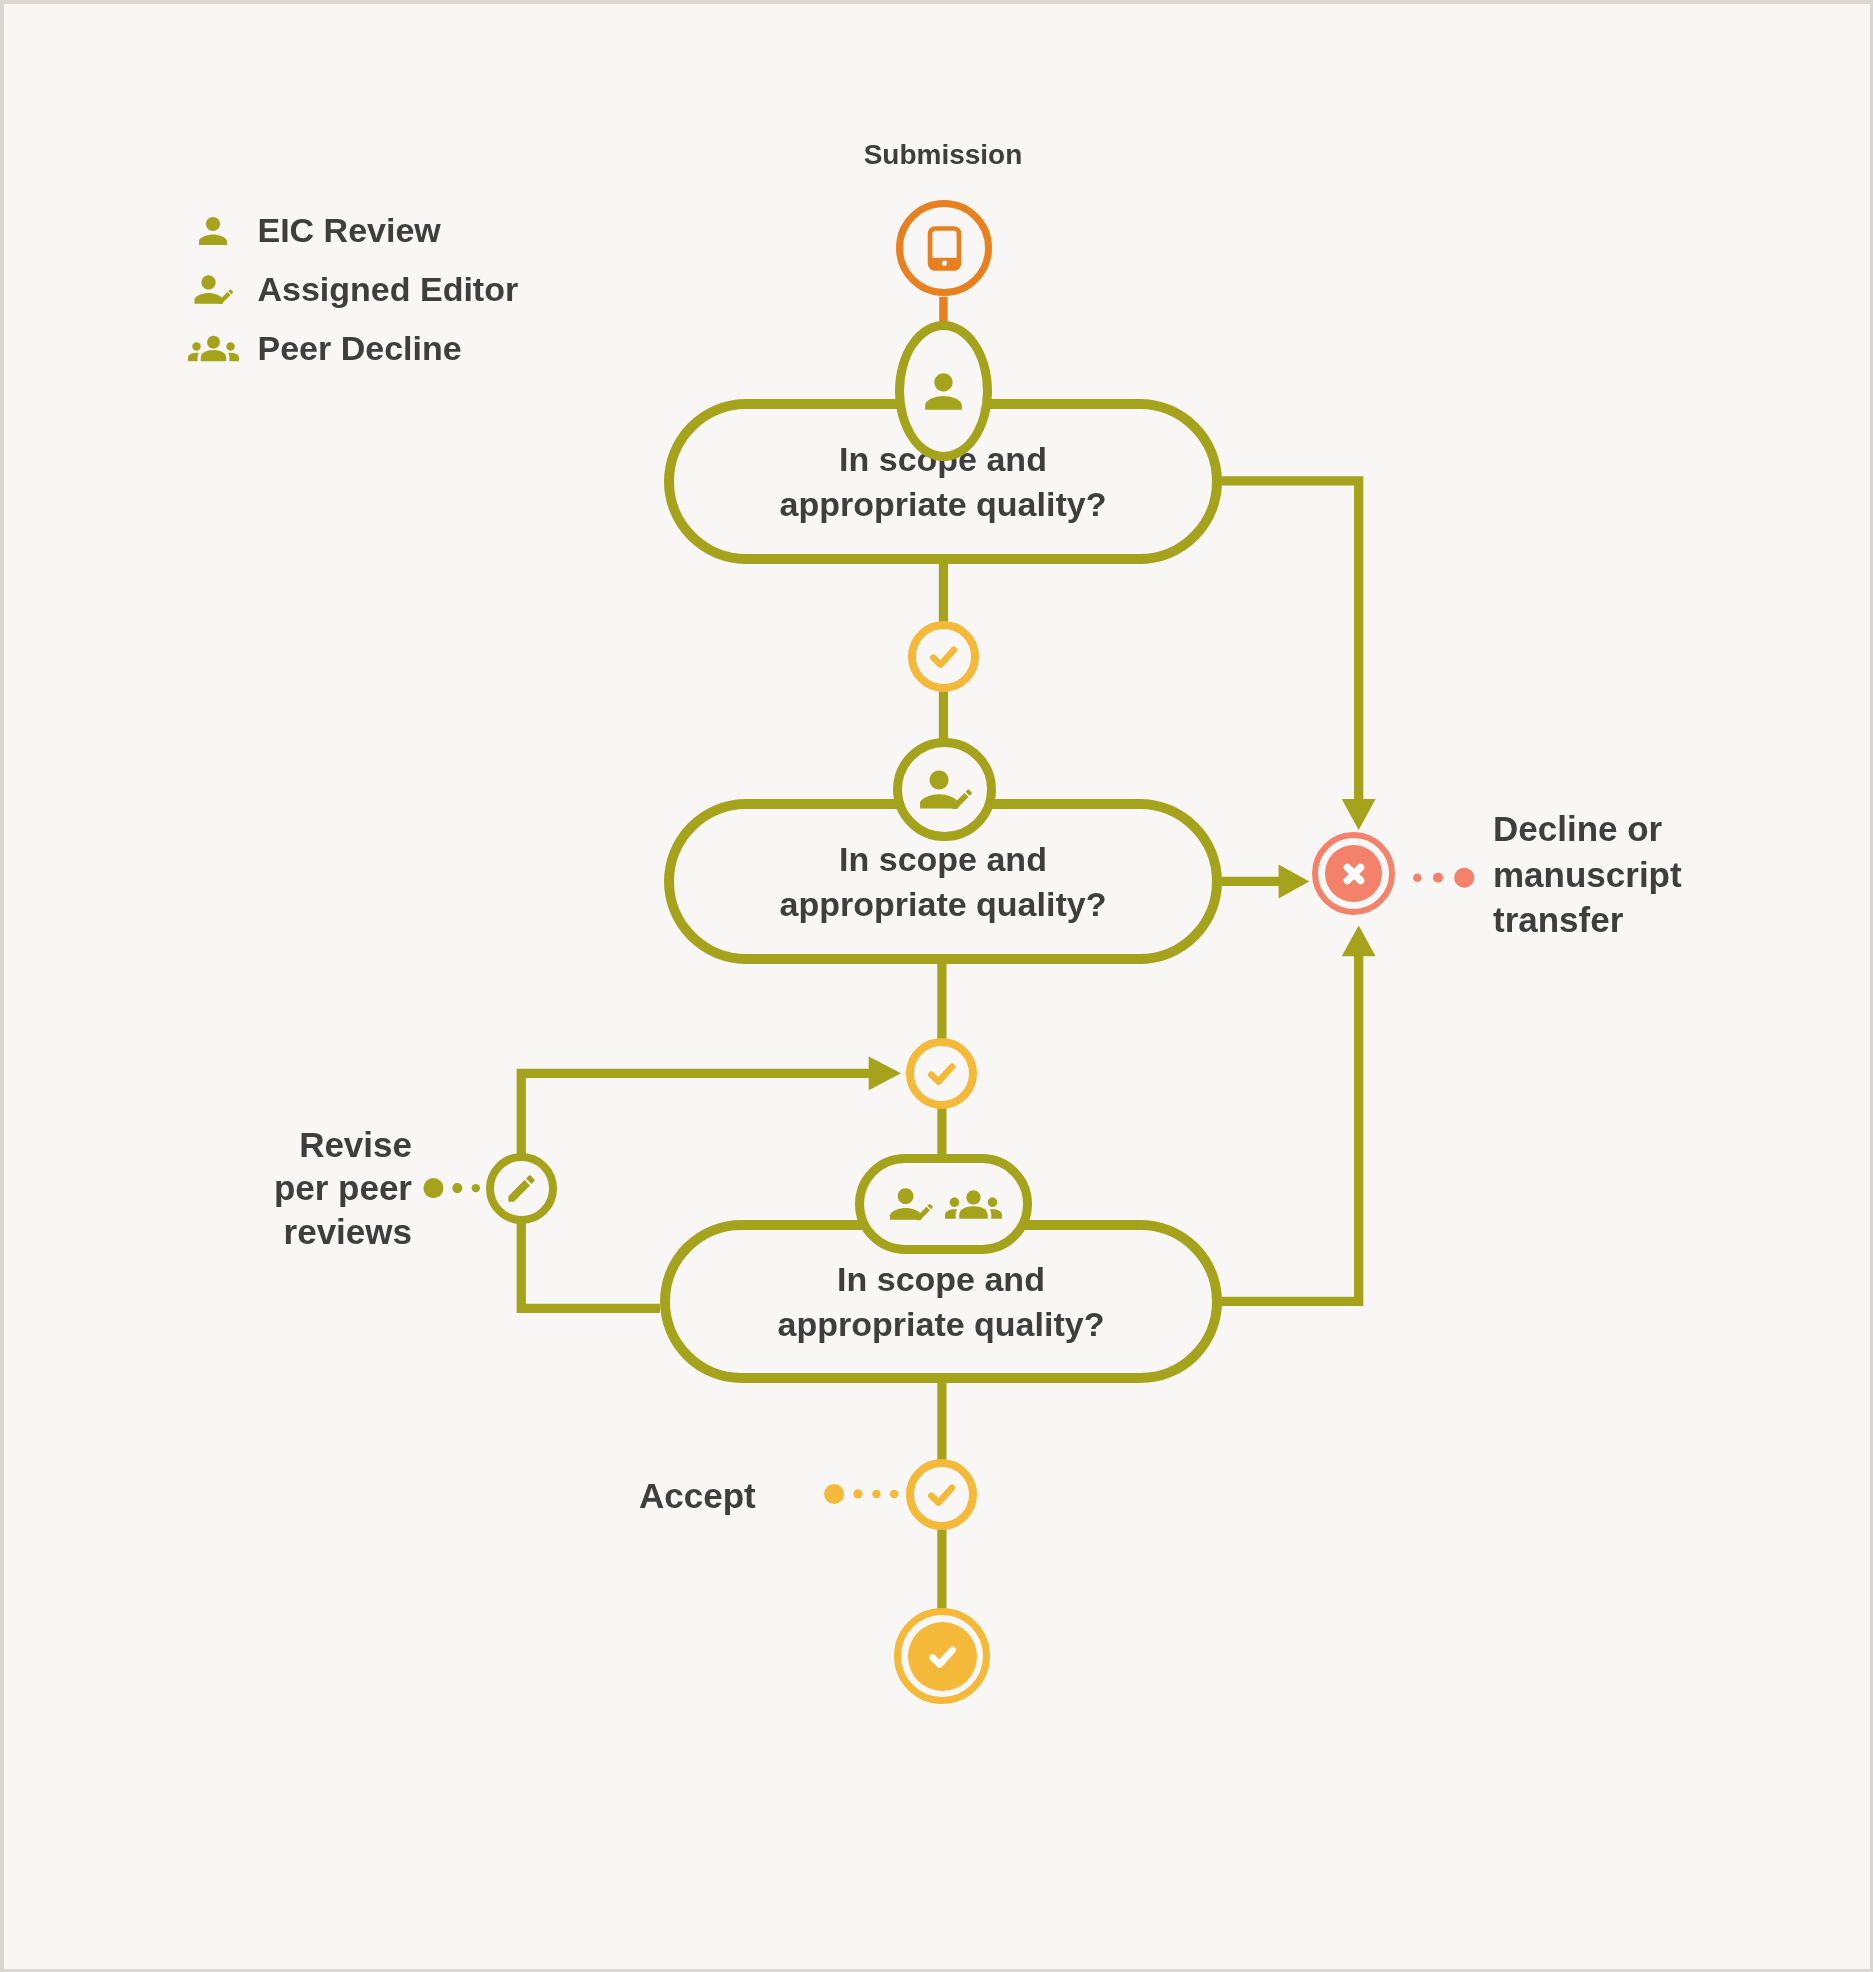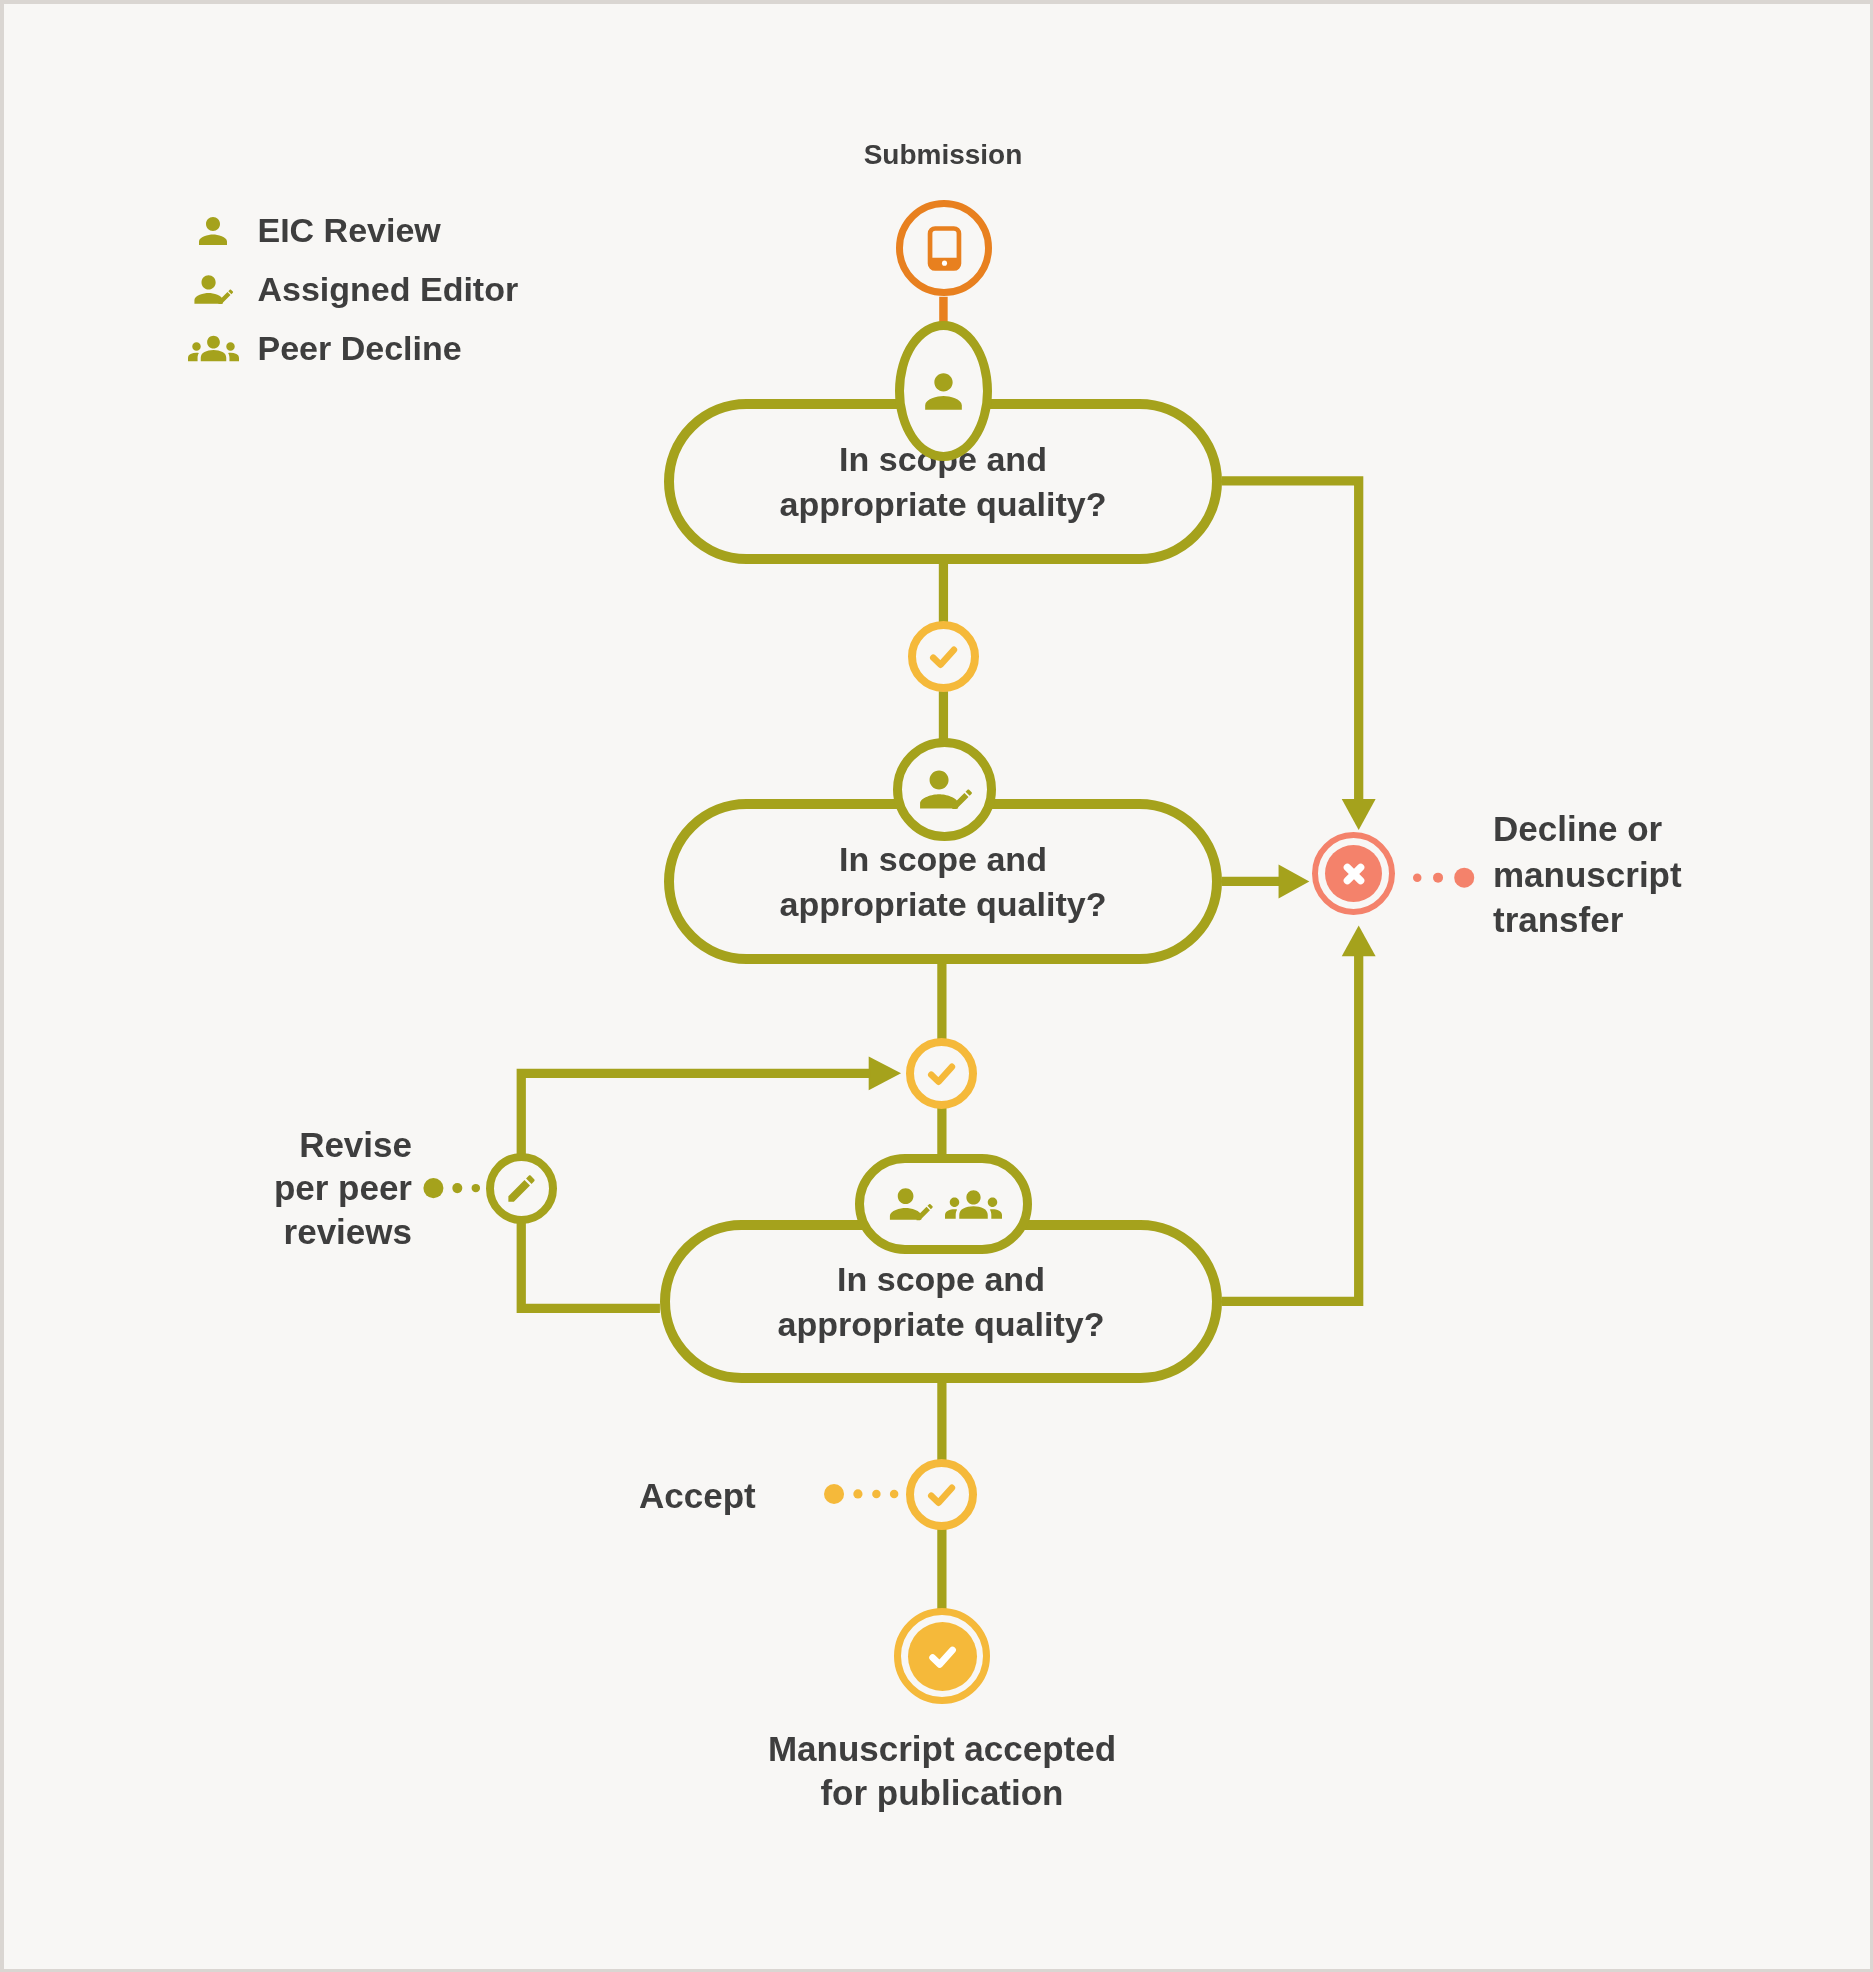--- a/index.html
+++ b/index.html
@@ -245,17 +245,15 @@
     </span>
   </div>
 
   <div class="finouter" style="left:890px; top:1604px;">
     <span class="fininner">
       <svg class="ic" width="43" height="43" viewBox="0 0 24 24">
           <path d="M6.5 12.6 L10.4 16.4 L17.6 8.4" fill="none" stroke="#ffffff" stroke-width="3.8" stroke-linecap="round" stroke-linejoin="round"></path>
         </svg>
     </span>
   </div>
-  <div class="lbl" style="left:707px; top:1723px; width:462px; text-align:center; line-height:1.25;">Manuscript accepted
-for publication</div>
 
 </div>
 
 
 </body></html>

